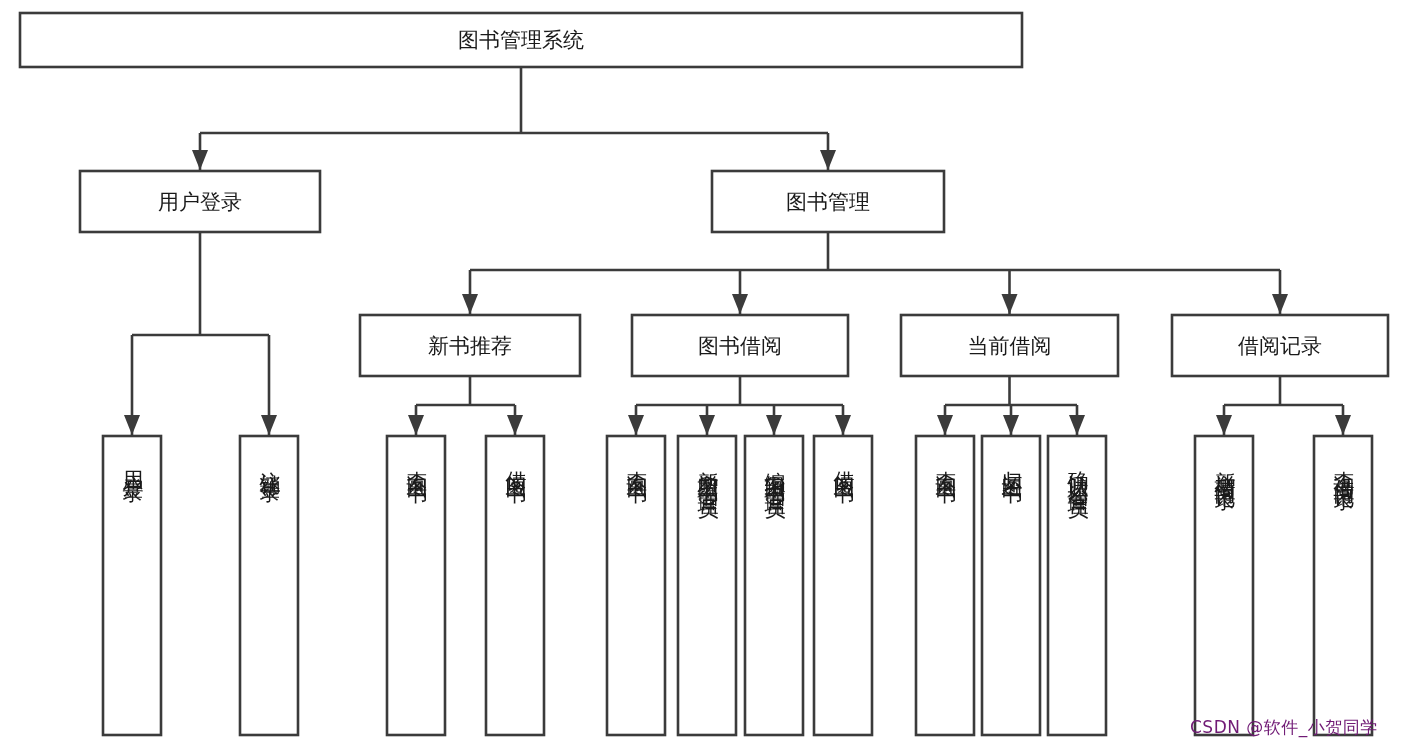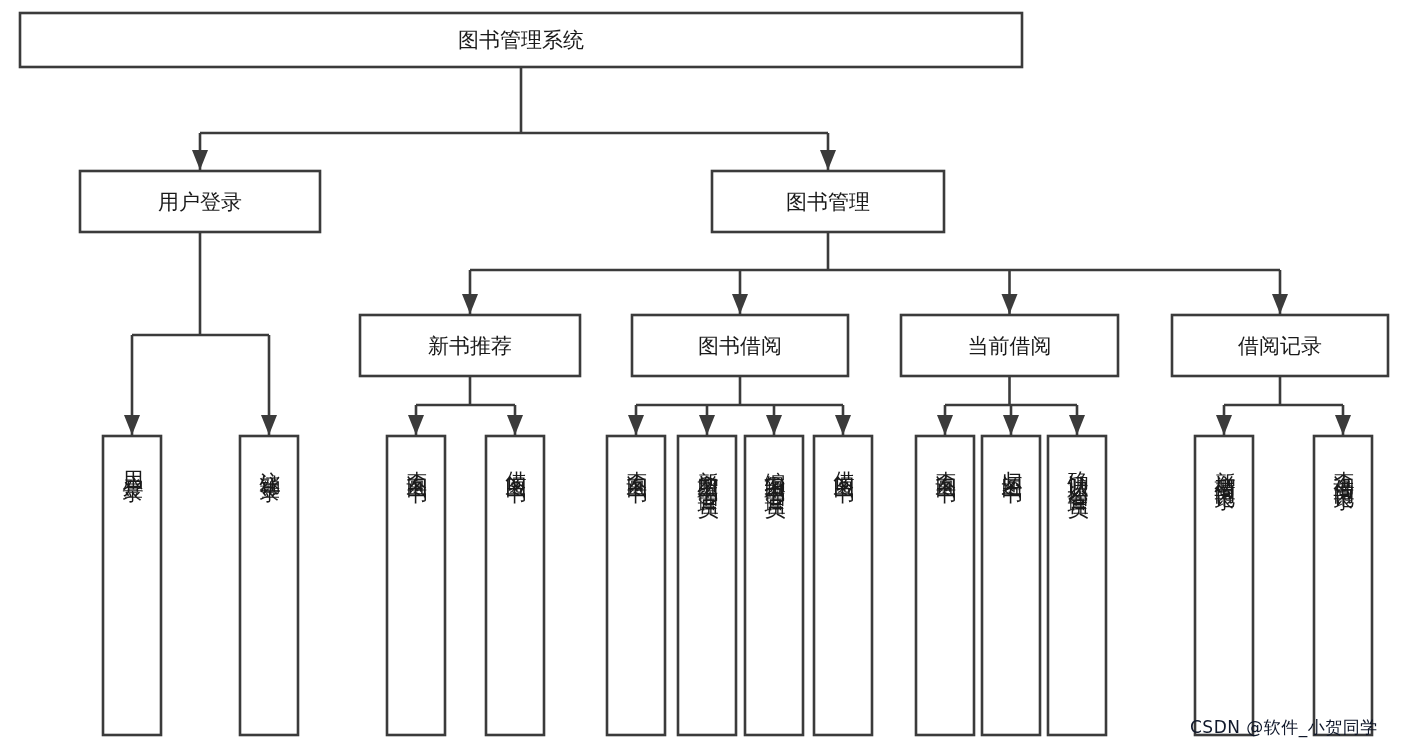--- a/index.html
+++ b/index.html
@@ -59,21 +59,21 @@
     glyph-orientation-vertical: 0;
     letter-spacing: 4px;
     dominant-baseline: middle;
   }
   .watermark {
     position: absolute;
     left: 1190px;
     top: 716px;
     font-family: "DejaVu Sans", "Liberation Sans", sans-serif;
     font-size: 17px;
-    color: #0f172a;
+    color: #701a75;
     white-space: nowrap;
     letter-spacing: 0.5px;
     user-select: none;
   }
 </style>
 </head>
 <body>
 
 <div id="diagram-root">
 

